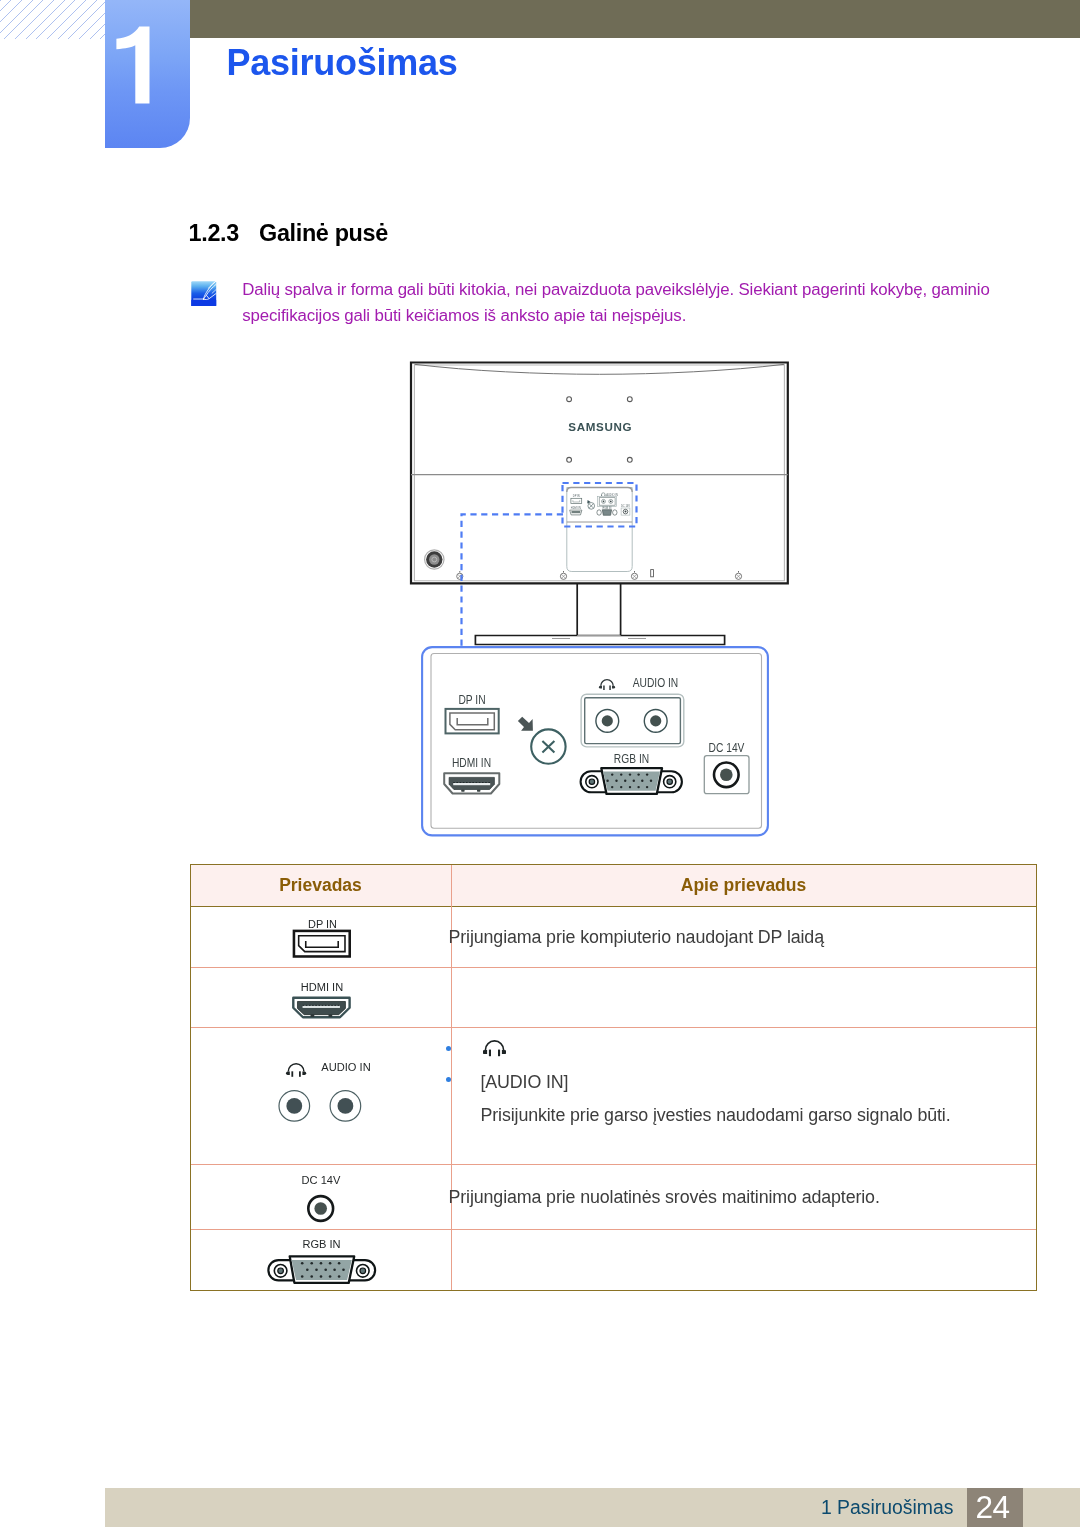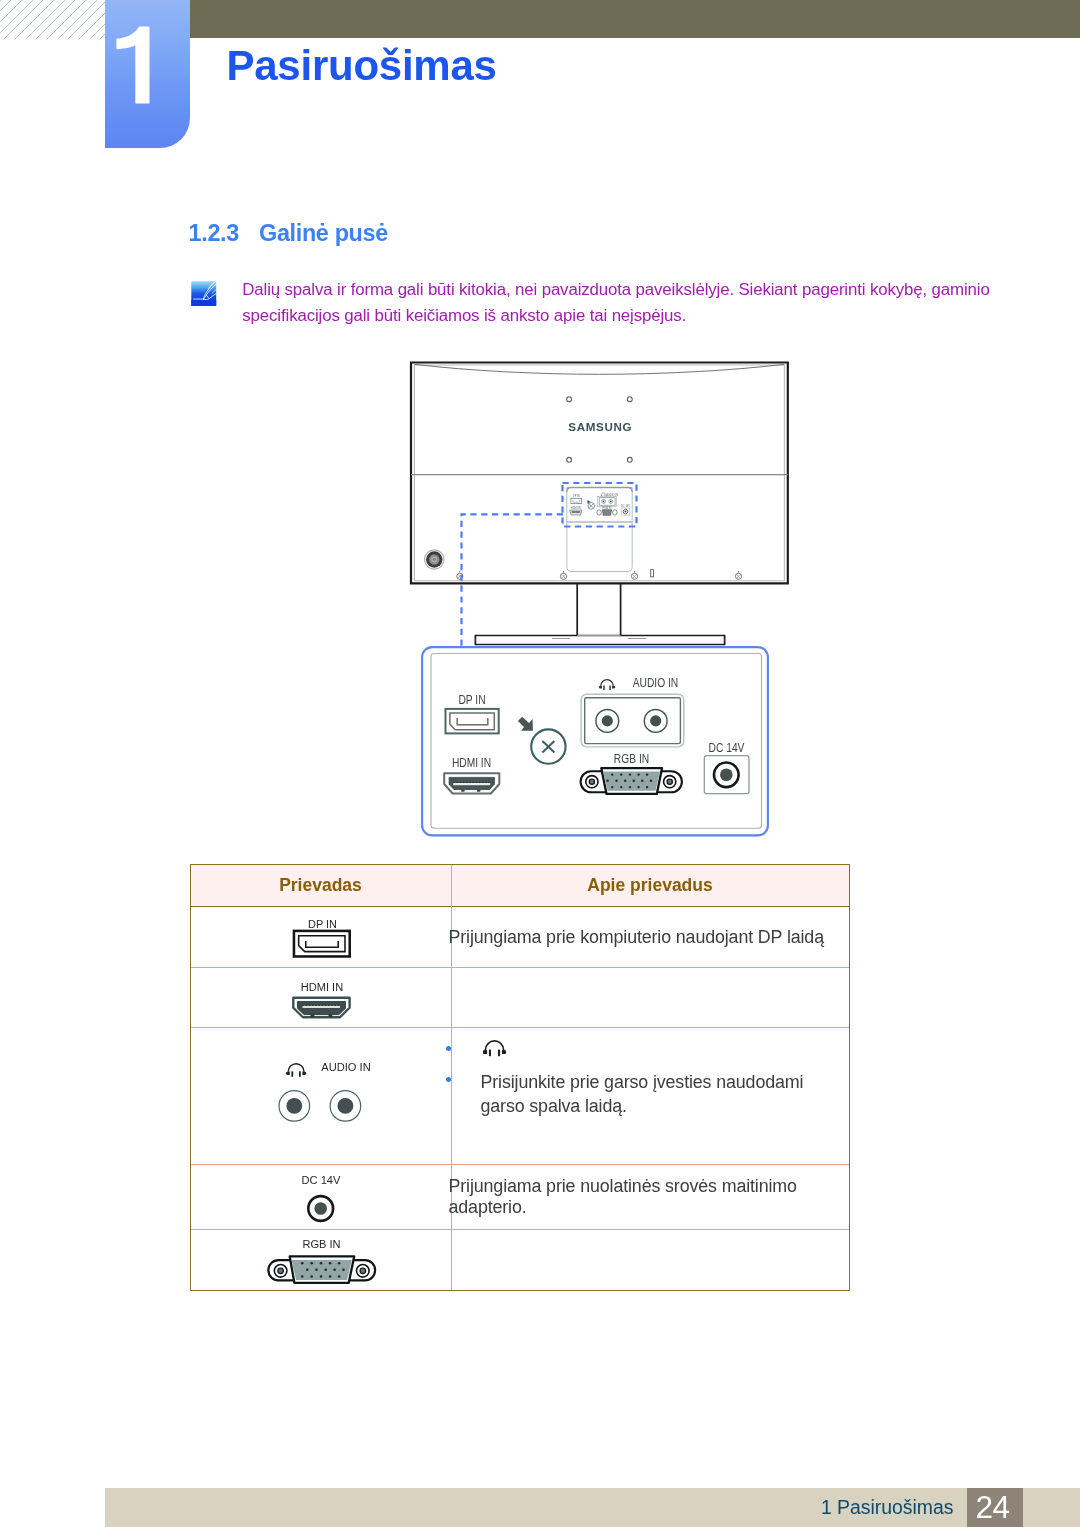--- a/index.html
+++ b/index.html
@@ -12,35 +12,35 @@
   .hatch{position:absolute;left:0;top:0;width:105px;height:39px;
      background:repeating-linear-gradient(135deg,
         rgba(125,155,230,.62) 0px,rgba(125,155,230,.62) 0.8px,
         rgba(255,255,255,0) 0.8px,rgba(255,255,255,0) 7.55px);}
   .olive-bar{position:absolute;left:105px;top:0;right:0;height:38px;background:#6f6c56;}
   .chap-badge{position:absolute;left:105px;top:0;width:85px;height:148px;
      background:linear-gradient(to bottom,#94b6f8 0%,#7ca5f6 38%,#6d96f5 62%,#5c85f2 100%);
      border-bottom-right-radius:30px;}
   .chap-num{position:absolute;left:0;top:0;width:85px;height:150px;}
   .chap-title{position:absolute;left:226.5px;top:42px;color:#1c56ed;
-     font-size:42px;font-weight:700;letter-spacing:-0.25px;}
-
-  
-  .sec-head{position:absolute;left:188.6px;top:220px;color:#3b82f6;
+     font-size:36px;font-weight:700;letter-spacing:-0.25px;}
+
+  
+  .sec-head{position:absolute;left:188.6px;top:220px;color:#000000;
      font-size:23.4px;font-weight:700;letter-spacing:-.35px;}
   .sec-head .num{display:inline-block;width:70.5px;}
 
   
   .note{position:absolute;left:188px;top:283px;width:810px;}
   .note-ico{position:absolute;left:3px;top:-2.5px;width:25.5px;height:25.5px;}
   .note-txt{position:absolute;left:54.3px;top:-6.5px;width:750px;color:#a21caf;
      font-size:16.85px;line-height:26.8px;letter-spacing:-.13px;}
 
   
-  .tbl{position:absolute;left:190px;top:864px;width:660px;height:427px;
+  .tbl{position:absolute;left:190px;top:864px;width:847px;height:427px;
      border:1.6px solid #8a7224;box-sizing:border-box;}
   .tbl .hdr{position:absolute;left:0;top:0;width:100%;height:42px;
      background:#fdf0ee;border-bottom:1.6px solid #8a7224;box-sizing:border-box;}
   .tbl .hdr .c1,.tbl .hdr .c2{position:absolute;top:0;height:40px;line-height:40px;
      text-align:center;color:#8a5d07;font-size:17.5px;font-weight:700;}
   .tbl .hdr .c1{left:0;width:259px;}
   .tbl .hdr .c2{left:260px;right:0;}
   .vdiv{position:absolute;left:259.5px;top:0;width:1px;bottom:0;background:#e9a08b;}
   .hdiv{position:absolute;left:0;right:0;height:1px;background:#e9a08b;}
   .cellico{position:absolute;overflow:visible;}
@@ -356,21 +356,22 @@
             <path d="M2.4 12.0 a9.1 9.1 0 0 1 18.2 0" fill="none" stroke="#1d2324" stroke-width="1.6"></path>
             <path d="M1.6 12.0 L4.1 12.0 L4.1 16.0 L1.6 16.0 a1.2 1.2 0 0 1 0 -4 Z" fill="#1d2324"></path>
             <path d="M5.9 11.6 L8.0 11.6 L8.0 18.2 L5.9 18.2 Z" fill="#1d2324"></path>
             <path d="M21.4 12.0 L18.9 12.0 L18.9 16.0 L21.4 16.0 a1.2 1.2 0 0 0 0 -4 Z" fill="#1d2324"></path>
             <path d="M17.1 11.6 L15.0 11.6 L15.0 18.2 L17.1 18.2 Z" fill="#1d2324"></path>
           </svg>
         </span>
       </div>
       <div class="bline b2">
         <span class="bdot"></span>
-        <span class="btext">Prisijunkite prie garso įvesties naudodami garso spalva laidą.</span>
+        <span class="bttl">[AUDIO IN]</span>
+        <span class="btext">Prisijunkite prie garso įvesties naudodami garso signalo būti.</span>
       </div>
     </div>
 
     <svg class="cellico" style="left:0px;top:299.6px;width:259px;height:65px" viewBox="190 1163.6 259 65">
       <text class="tlab" x="320" y="1182.8">DC 14V</text>
       <circle cx="319.7" cy="1207.1" r="12.4" fill="#ffffff" stroke="#15191a" stroke-width="2.6"></circle>
       <circle cx="319.7" cy="1207.1" r="6.3" fill="#46514f"></circle>
     </svg>
     <div class="cellR" style="top:299.6px;height:65px">
       <span class="ctxt">Prijungiama prie nuolatinės srovės maitinimo adapterio.</span>

